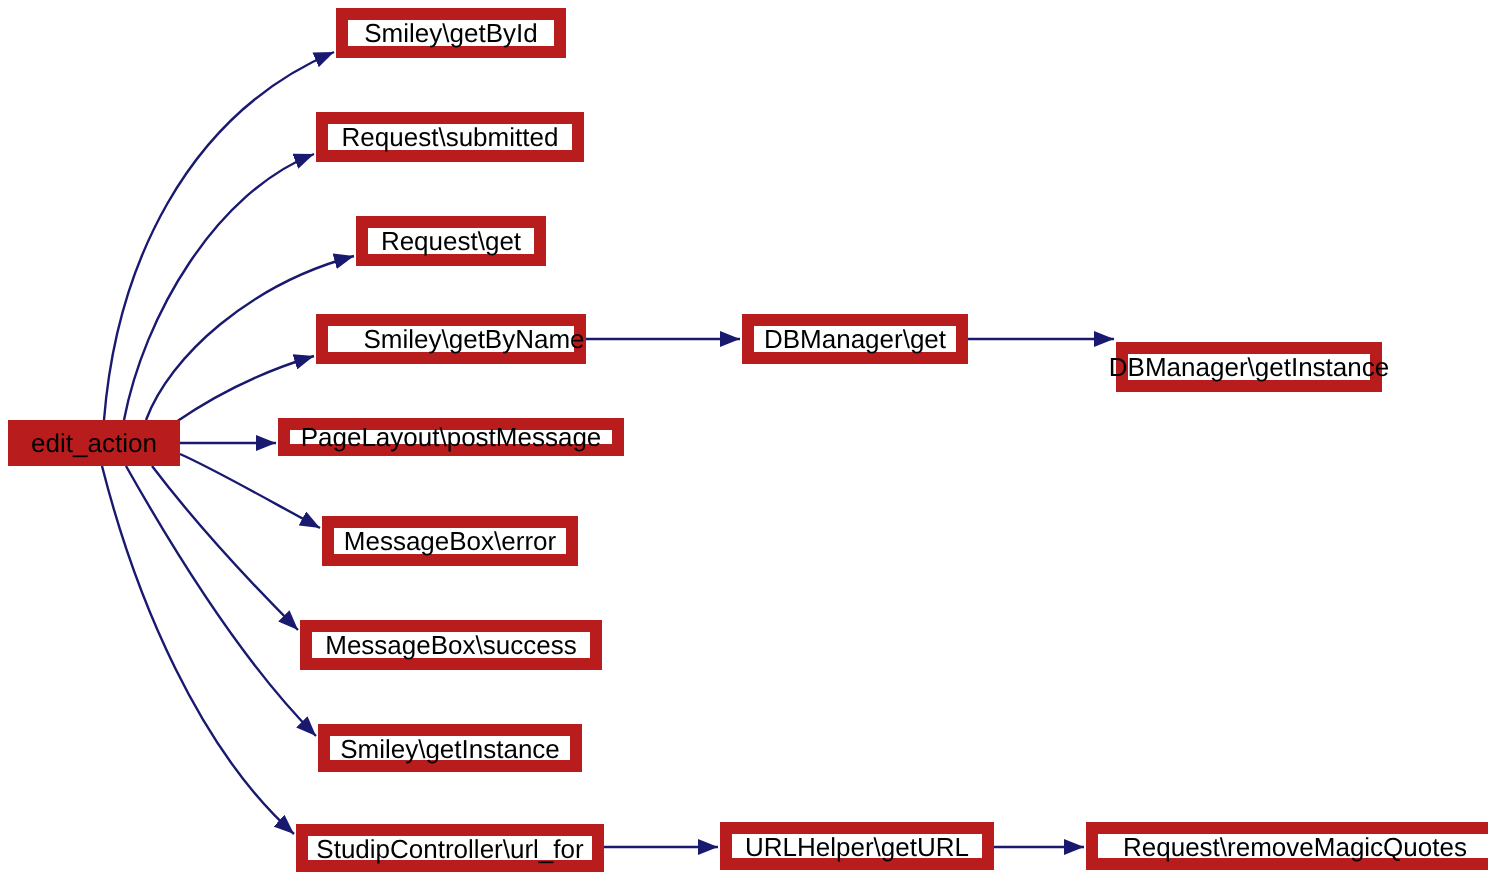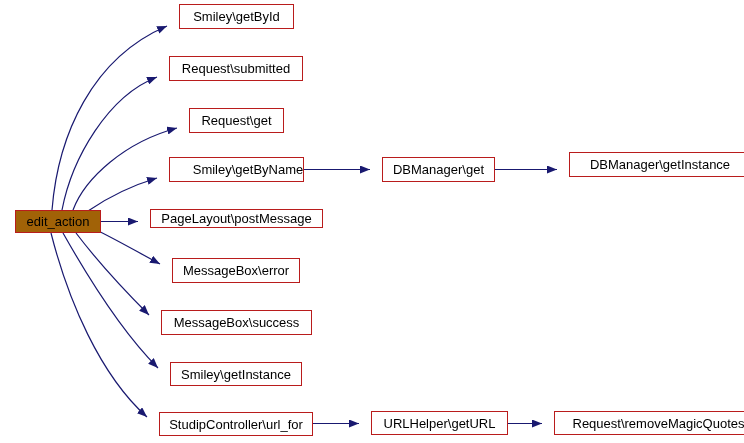--- a/index.html
+++ b/index.html
@@ -14,33 +14,32 @@
   #edges {
     position: absolute;
     left: 0; top: 0;
     width: 744px; height: 443px;
     pointer-events: none;
   }
   .node {
     position: absolute;
     box-sizing: border-box;
     background: #ffffff;
-    border: 1px solid #b91c1c;
+    border: 6px solid #b91c1c;
     display: flex;
     align-items: center;
     justify-content: center;
     font-size: 13px;
     color: #000000;
     white-space: nowrap;
     line-height: 1;
     cursor: pointer;
-    margin-left: 11px;
   }
   .node.root {
-    background: #a16207;
+    background: #b91c1c;
     cursor: default;
   }
   .edge {
     fill: none;
     stroke-width: 1.2;
   }
 </style>
 </head>
 <body>
 
@@ -83,19 +82,19 @@
   <div class="node" style="left:150px; top:310px; width:151px; height:25px;">MessageBox\success</div>
 
   <div class="node" style="left:161px; top:258px; width:128px; height:25px;">MessageBox\error</div>
 
   <div class="node" style="left:159px; top:362px; width:132px; height:24px;">Smiley\getInstance</div>
 
   <div class="node" style="left:148px; top:412px; width:154px; height:24px;">StudipController\url_for</div>
 
   <div class="node" style="left:371px; top:157px; width:113px; height:25px;">DBManager\get</div>
 
-  <div class="node" style="left:558px; top:152px; width:182px; height:25px;">DBManager\getInstance</div>
+  <div class="node" style="left:558px; top:171px; width:133px; height:25px;">DBManager\getInstance</div>
 
   <div class="node" style="left:360px; top:411px; width:137px; height:24px;">URLHelper\getURL</div>
 
   <div class="node" style="left:543px; top:411px; width:209px; height:24px;">Request\removeMagicQuotes</div>
 
 </div>
 
 </body></html>

